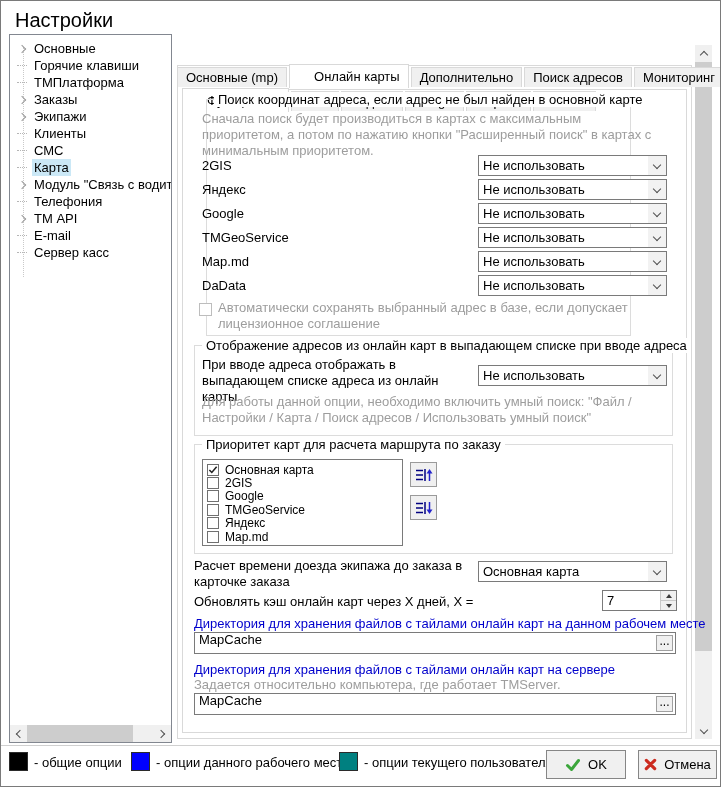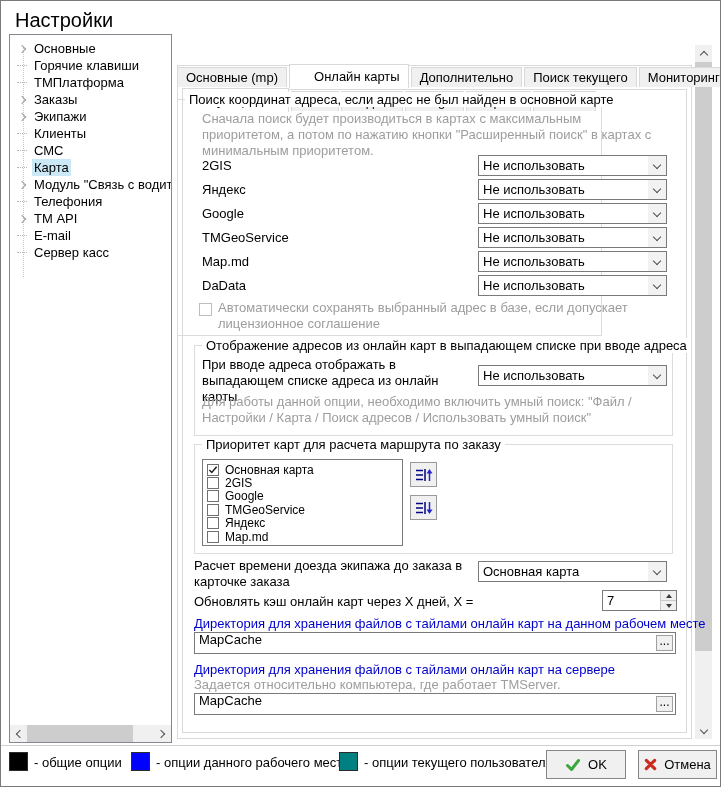--- a/index.html
+++ b/index.html
@@ -188,36 +188,36 @@
       <div class="hs-btn" style="right:0">
           <i class="chev r"></i>
         </div>
     </div>
   </div>
 
   <div class="tabs tabs-outer">
     <div class="tab"><span>Основные (mp)</span></div>
     <div class="tab active"><span>Онлайн карты</span></div>
     <div class="tab"><span>Дополнительно</span></div>
-    <div class="tab"><span>Поиск текущего</span></div>
+    <div class="tab"><span>Поиск адресов</span></div>
     <div class="tab"><span>Мониторинг</span></div>
   </div>
   <div class="page page-outer"></div>
 
   <div class="tabs tabs-inner">
     <div class="tab active"><span>Функционал</span></div>
     <div class="tab"><span>2GIS</span></div>
     <div class="tab"><span>Яндекс</span></div>
     <div class="tab"><span>Google</span></div>
     <div class="tab"><span>Map.md</span></div>
     <div class="tab"><span>DaData</span></div>
   </div>
   <div class="page page-inner"></div>
 
-  <div class="grp" style="left:176px;top:98px;width:425px;height:237px">
+  <div class="grp" style="left:205px;top:98px;width:425px;height:237px">
     <span class="gtitle">Поиск координат адреса, если адрес не был найден в основной карте</span>
   </div>
   <div class="note" style="left:201px;top:110px;width:464px">Сначала поиск будет производиться в картах с максимальным приоритетом, а потом по нажатию кнопки "Расширенный поиск" в картах с минимальным приоритетом.</div>
 
   <div class="lbl" style="left:201px;top:157px">2GIS</div>
   <div class="combo" style="left:477px;top:154px">
       <span class="cval">Не использовать</span>
       <span class="cbtn">
         <i class="chev d"></i>
       </span>

